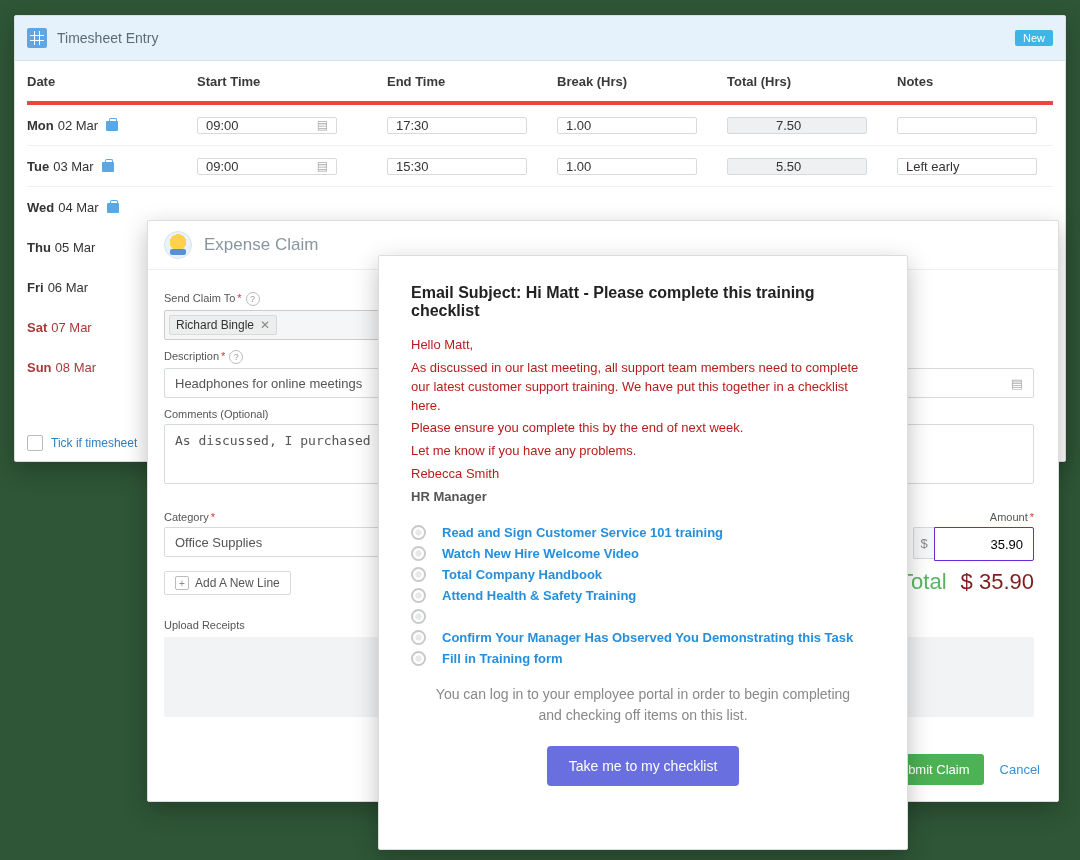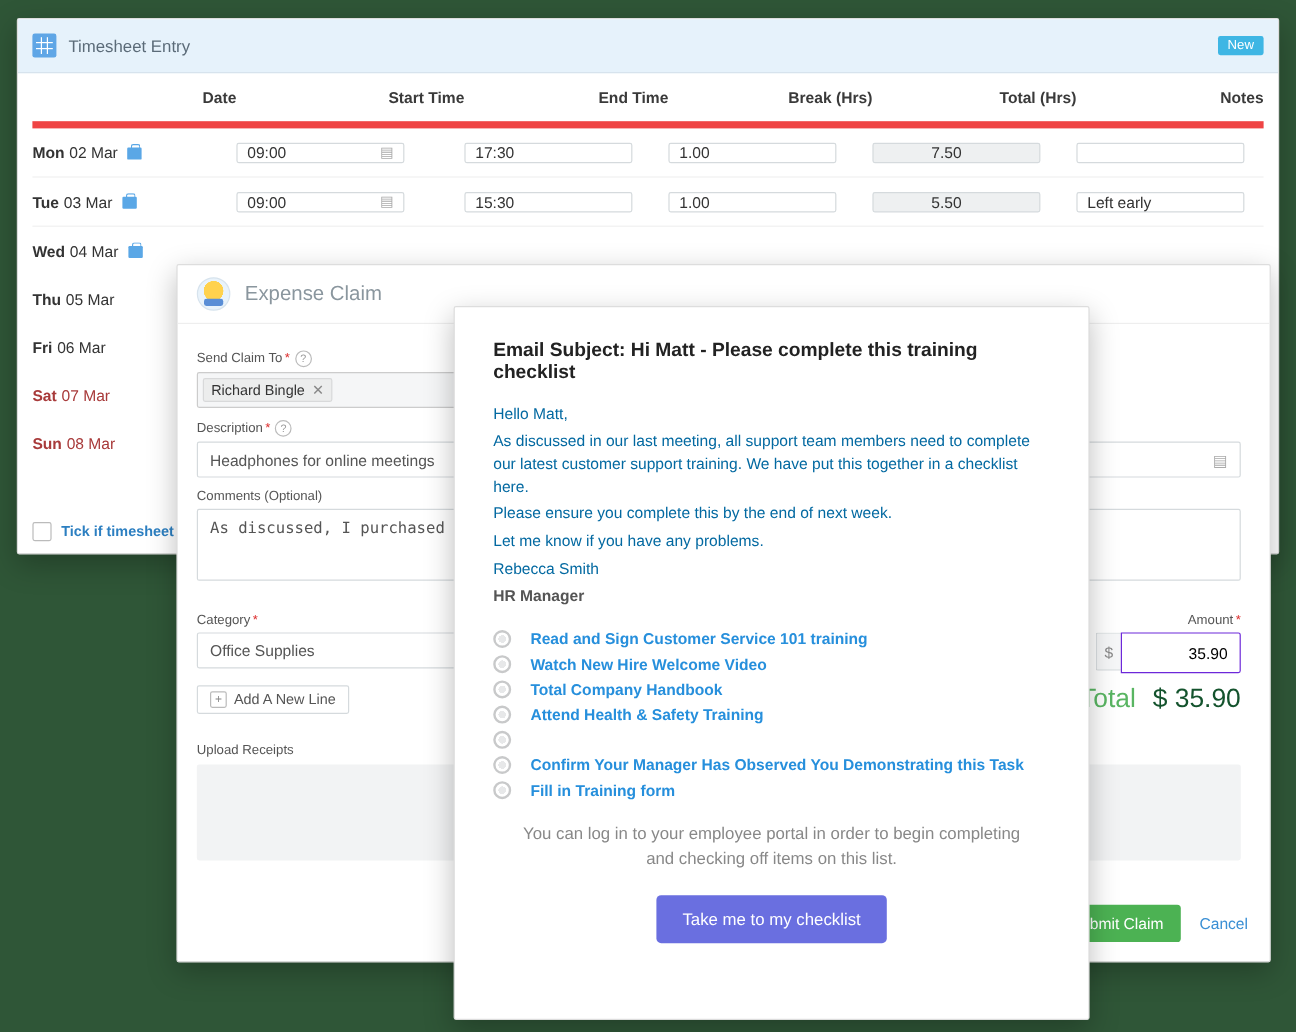--- a/index.html
+++ b/index.html
@@ -11,42 +11,42 @@
   .ts-header .grid-icon{width:20px;height:20px;background:#5fa6e6;margin-right:10px;position:relative;border-radius:2px;}
   .ts-header .grid-icon::before{content:"";position:absolute;inset:3px;background:
     linear-gradient(#fff,#fff) 0 33%/100% 1px no-repeat,
     linear-gradient(#fff,#fff) 0 66%/100% 1px no-repeat,
     linear-gradient(#fff,#fff) 33% 0/1px 100% no-repeat,
     linear-gradient(#fff,#fff) 66% 0/1px 100% no-repeat;}
   .ts-title{color:#466;color:#5b6b78;font-size:14px;}
   .new-badge{margin-left:auto;background:#3eb6e4;color:#fff;font-size:11px;padding:2px 8px;border-radius:2px;}
   .ts-grid{padding:0 12px;}
   .ts-row{display:flex;align-items:center;height:40px;}
-  .ts-head{font-weight:600;color:#3a3a3a;border-bottom:6px solid #ef4444;text-align:right;}
+  .ts-head{font-weight:600;color:#3a3a3a;border-bottom:4px solid #ef4444;}
   .ts-row.sep{border-bottom:1px solid #f0f0f0;}
   .col-date{width:170px;}
   .col-start{width:190px;}
   .col-end{width:170px;}
   .col-break{width:170px;}
   .col-total{width:170px;}
   .col-notes{flex:1;}
   .input,.ro{height:17px;border:1px solid #d5dadd;border-radius:2px;background:#fff;padding:0 8px;font-size:13px;color:#333;box-sizing:border-box;width:140px;}
   .input{display:flex;align-items:center;}
   .ro{background:#eef0f1;padding-left:48px;}
   .col-end .input,.col-break .input,.col-total .ro{width:140px;}
   .col-notes .input{width:100%;max-width:140px;}
   .date-cell{color:#333;}
   .date-cell .dow{font-weight:600;margin-right:4px;}
   .weekend .dow,.weekend .dnum{color:#a83a3a;}
   .suitcase{display:inline-block;width:12px;height:10px;background:#5aa7e6;border-radius:1px;margin-left:8px;position:relative;vertical-align:-1px;}
   .suitcase::before{content:"";position:absolute;top:-3px;left:3px;width:6px;height:3px;border:1px solid #5aa7e6;border-bottom:none;border-radius:2px 2px 0 0;}
   .time-icon{margin-left:auto;color:#aaa;font-size:12px;}
   .ts-footer{position:absolute;left:12px;bottom:10px;display:flex;align-items:center;}
   .chk{width:14px;height:14px;border:1px solid #bbb;border-radius:2px;margin-right:8px;}
-  .tick-label{color:#2c7fc1;font-weight:700;font-size:12px;}
+  .tick-label{color:#2c7fc1;font-weight:400;font-size:12px;}
 
   
   .expense{left:147px;top:220px;width:910px;height:580px;}
   .ex-header{height:48px;display:flex;align-items:center;padding:0 16px;border-bottom:1px solid #eee;}
   .coin-icon{width:26px;height:26px;margin-right:12px;background:radial-gradient(circle at 50% 40%,#ffd24d 0 40%,transparent 41%),#e9f3fb;border:1px solid #d7e3ed;border-radius:50%;position:relative;}
   .coin-icon::after{content:"";position:absolute;bottom:3px;left:5px;width:16px;height:6px;background:#5a8ed6;border-radius:2px;}
   .ex-title{font-size:17px;color:#8a969e;}
   .ex-body{padding:12px 16px;}
   .form-label{font-size:11px;color:#555;margin:10px 0 4px;}
   .req{color:#d33;margin-left:2px;}
@@ -62,30 +62,30 @@
   .col-amt{width:130px;text-align:right;}
   .col-amt .form-label{text-align:right;display:block;}
   .sel{width:100%;height:30px;border:1px solid #d5dadd;border-radius:2px;background:#fff;padding:0 10px;font-size:13px;color:#555;display:flex;align-items:center;box-sizing:border-box;}
   .amount-wrap{display:flex;justify-content:flex-end;}
   .cur{width:20px;height:30px;border:1px solid #d5dadd;border-right:none;display:flex;align-items:center;justify-content:center;color:#888;background:#f6f7f8;border-radius:2px 0 0 2px;}
   .amt{width:100px;height:30px;border:1px solid #6d28d9;border-radius:0 2px 2px 0;text-align:right;padding:16px 10px;font-size:13px;box-sizing:border-box;}
   .addline{margin-top:10px;border:1px solid #d5dadd;background:#fff;border-radius:2px;padding:4px 10px;font-size:12px;color:#555;display:inline-flex;align-items:center;}
   .addline .plus{width:12px;height:12px;border:1px solid #bbb;border-radius:2px;margin-right:6px;display:flex;align-items:center;justify-content:center;font-size:10px;color:#888;}
   .total-row{display:flex;width:870px;justify-content:flex-end;align-items:baseline;margin-top:-26px;}
   .total-lbl{color:#59b562;font-size:22px;margin-right:14px;}
-  .total-val{color:#14532d;font-size:22px;}
+  .total-val{color:#7f1d1d;font-size:22px;}
   .dropzone{width:870px;height:80px;background:#f2f3f4;border-radius:2px;margin-top:6px;}
   .ex-actions{position:absolute;right:18px;bottom:16px;display:flex;align-items:center;gap:16px;}
   .btn-submit{background:#4cb253;color:#fff;border:none;border-radius:3px;padding:8px 14px;font-size:13px;}
   .cancel{color:#3a8fd4;font-size:13px;}
 
   
   .email{left:378px;top:255px;width:530px;height:595px;padding:28px 32px 24px;box-sizing:border-box;}
   .email h2{font-size:16px;margin:0 0 16px;color:#222;}
-  .email p{font-size:13px;color:#0369a1;margin:0 0 4px;line-height:1.45;}
+  .email p{font-size:13px;color:#b91c1c;margin:0 0 4px;line-height:1.45;}
   .email .sig{font-weight:600;color:#555;}
   .cl{list-style:none;margin:18px 0 14px;padding:0;}
   .cl li{display:flex;align-items:flex-end;margin:6px 0;}
   .ring{width:15px;height:15px;border:2px solid #c8c9ca;border-radius:50%;margin-right:16px;box-sizing:border-box;background:radial-gradient(circle,#e7e8e9 0 40%,transparent 41%);}
   .cl a{color:#268fdc;font-weight:600;font-size:13px;text-decoration:none;}
   .hint{text-align:center;color:#888;margin:18px auto 20px;max-width:420px;font-size:14px;line-height:1.5;}
   .btn-primary{display:block;margin:0 auto;background:#6a6fe0;color:#fff;border:none;border-radius:4px;padding:12px 22px;font-size:14px;}
 </style>
 </head>
 <body>

